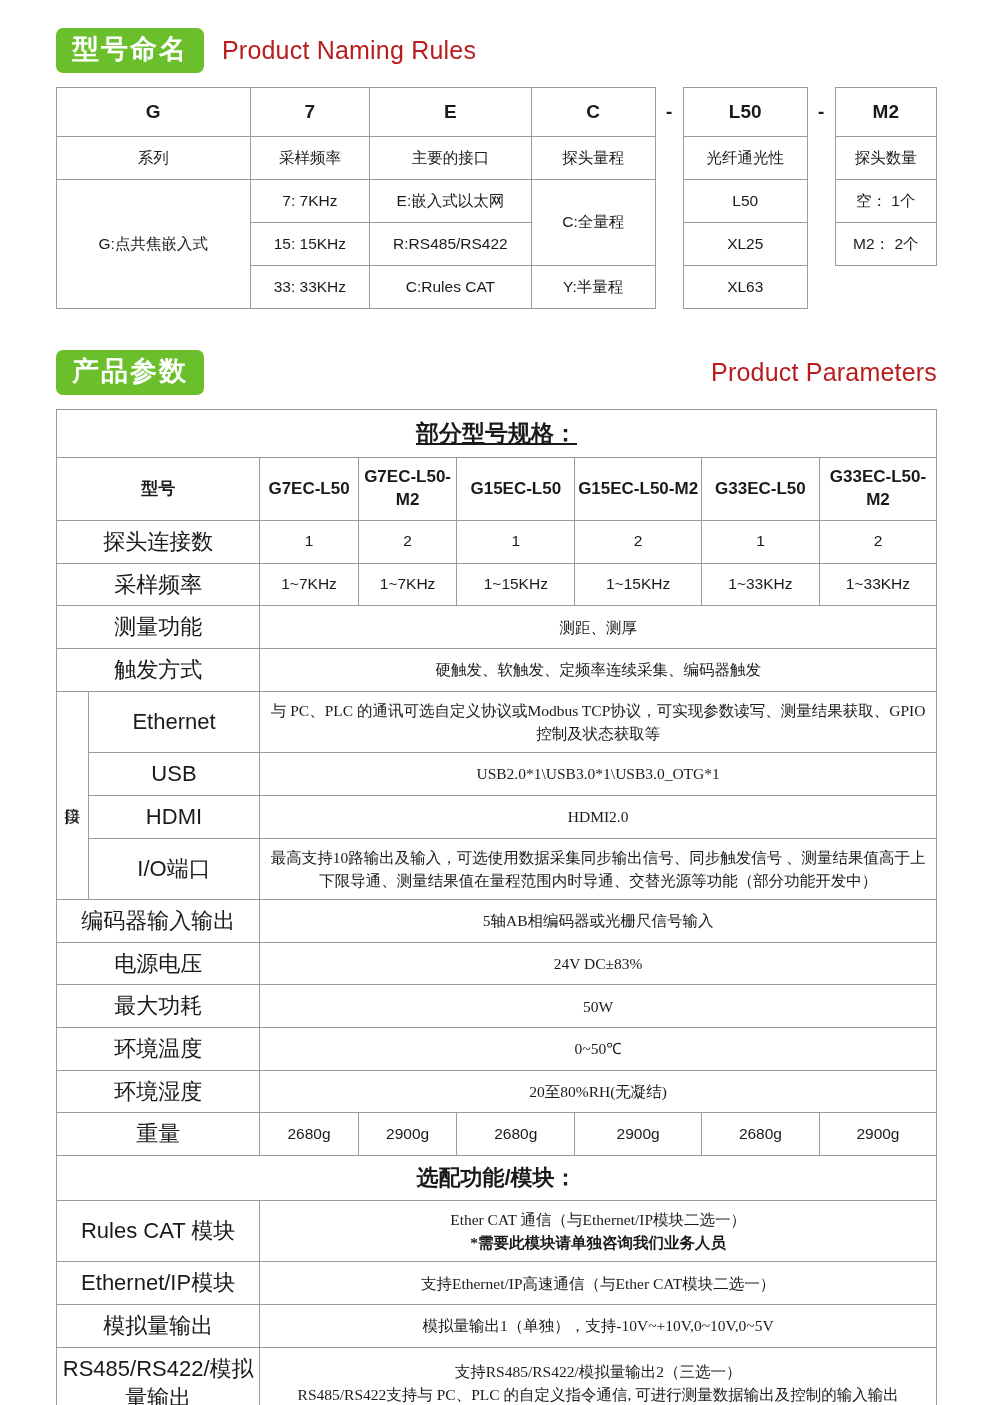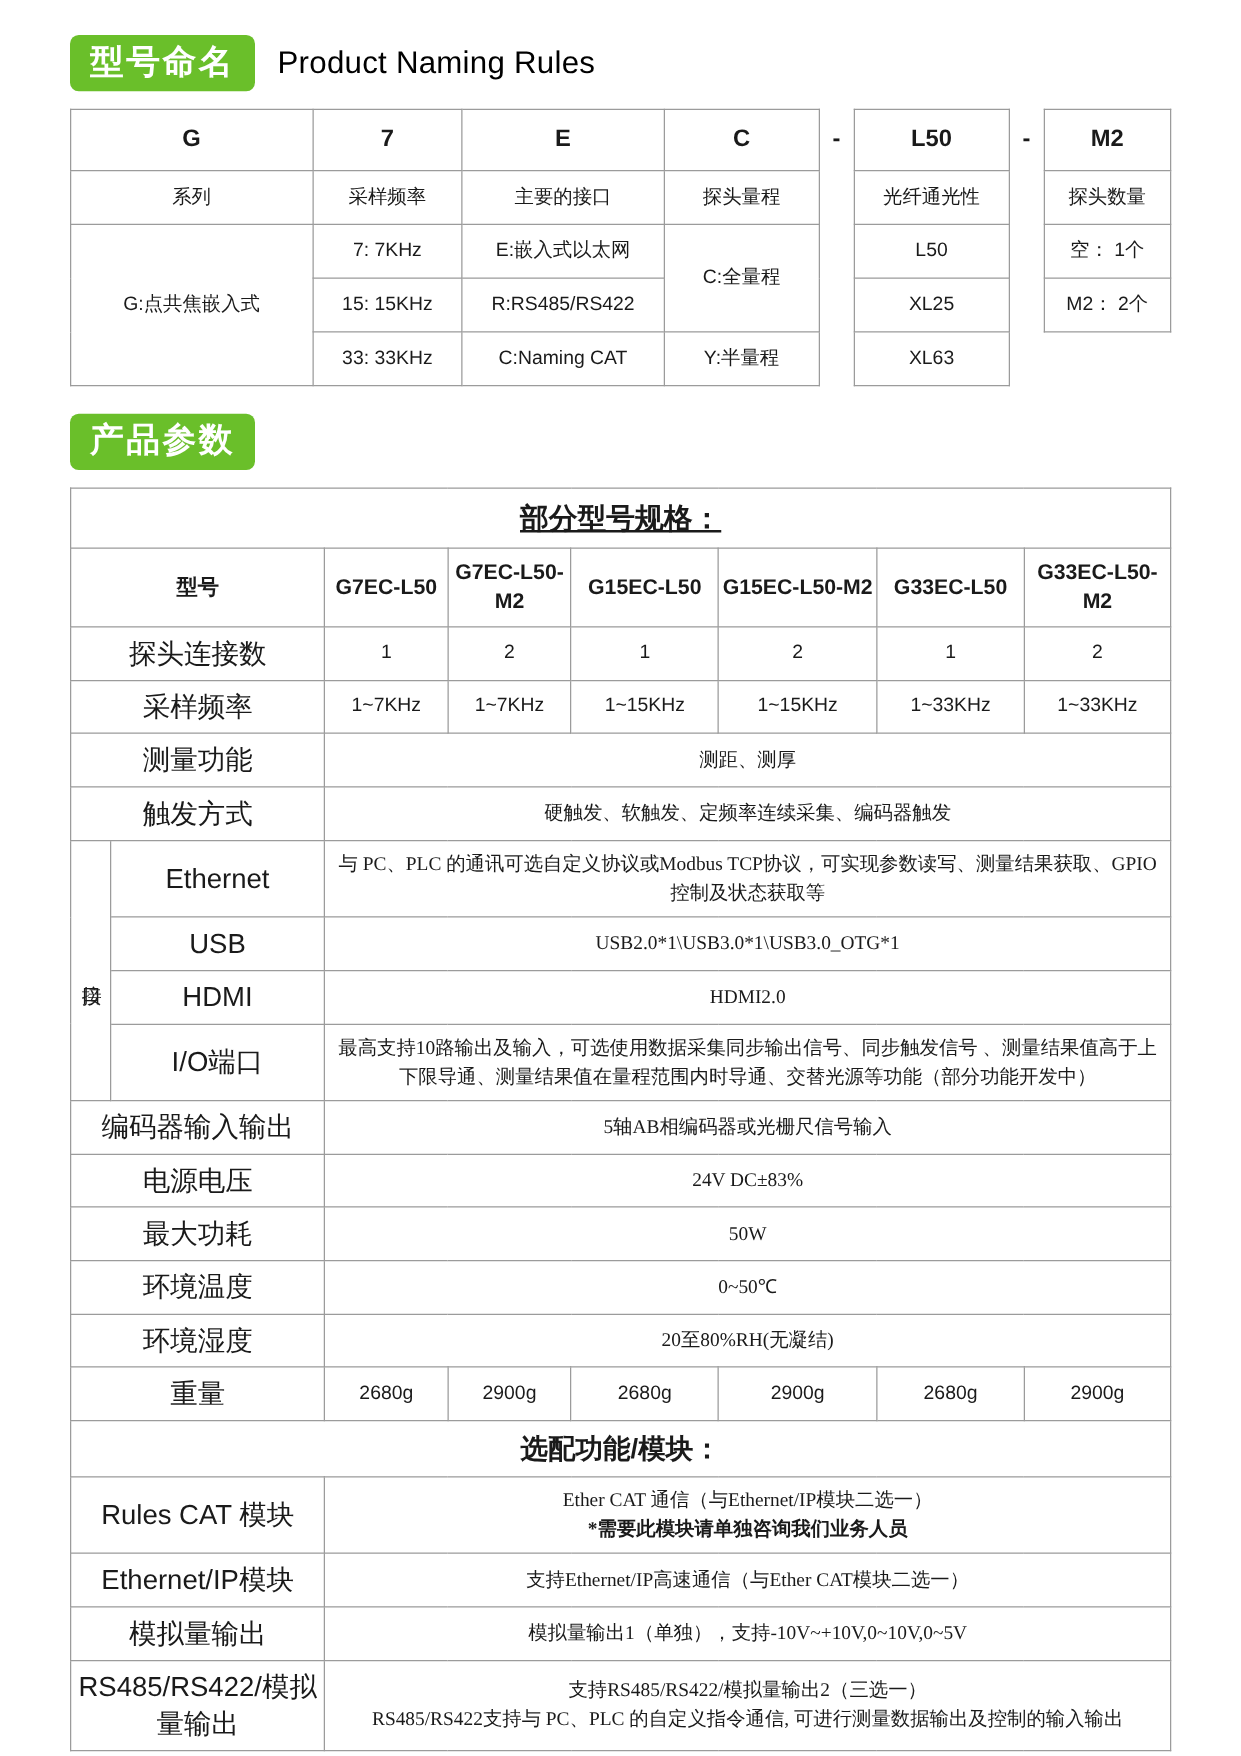--- a/index.html
+++ b/index.html
@@ -19,35 +19,35 @@
     box-sizing: border-box;
     padding: 28px 56px 0 56px;
   }
 
   
   .section-head {
     display: flex;
     align-items: center;
     margin-bottom: 14px;
   }
-  .section-head.second { margin-top: 22px; justify-content: space-between; }
+  .section-head.second { margin-top: 41px; justify-content: space-between; }
   .badge {
     background: #6abf2a;
     color: #ffffff;
     font-size: 27px;
     font-weight: bold;
     letter-spacing: 2px;
     padding: 8px 16px 10px 16px;
     border-radius: 7px;
     line-height: 1;
     white-space: nowrap;
   }
   .section-en {
     font-size: 25px;
-    color: #000000;
+    color: #b91c1c;
     margin-left: 18px;
     letter-spacing: .2px;
   }
 
   
   table {
     border-collapse: collapse;
     width: 100%;
     table-layout: fixed;
   }
@@ -165,32 +165,33 @@
       <tr>
         <td>15: 15KHz</td>
         <td>R:RS485/RS422</td>
         <td class="nb"></td>
         <td>XL25</td>
         <td class="nb"></td>
         <td>M2： 2个</td>
       </tr>
       <tr>
         <td>33: 33KHz</td>
-        <td>C:Naming CAT</td>
+        <td>C:Rules CAT</td>
         <td>Y:半量程</td>
         <td class="nb"></td>
         <td>XL63</td>
         <td class="nb"></td>
         <td class="nb"></td>
       </tr>
     </tbody>
   </table>
 
   <div class="section-head second">
     <div class="badge">产品参数</div>
+    <div class="section-en">Product Parameters</div>
   </div>
 
   <table class="tbl-params">
     <colgroup>
       <col style="width:3.6%">
       <col style="width:19.5%">
       <col style="width:11.2%">
       <col style="width:11.2%">
       <col style="width:13.4%">
       <col style="width:14.4%">

